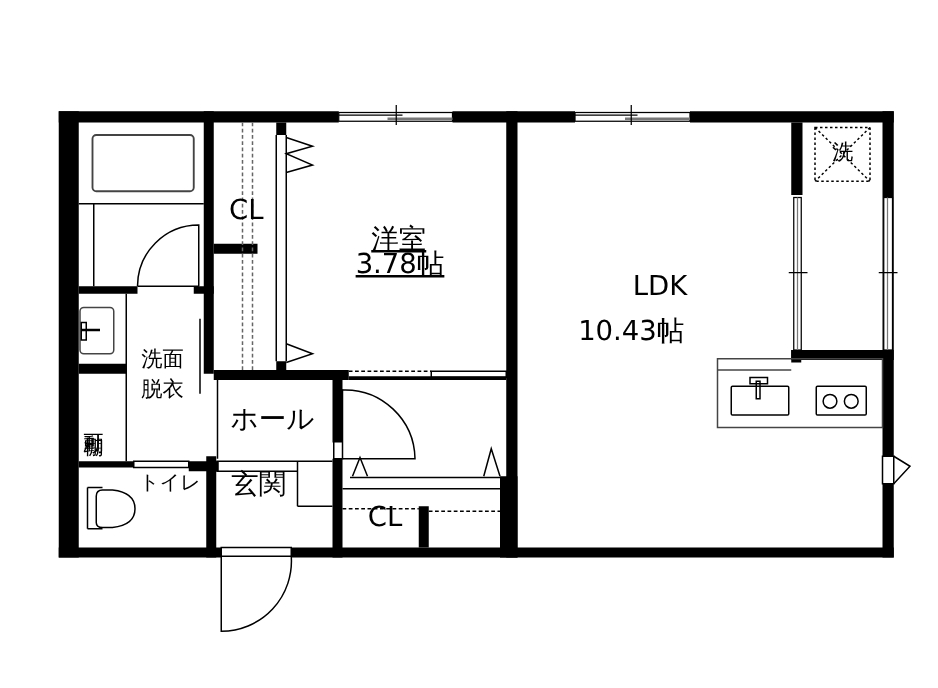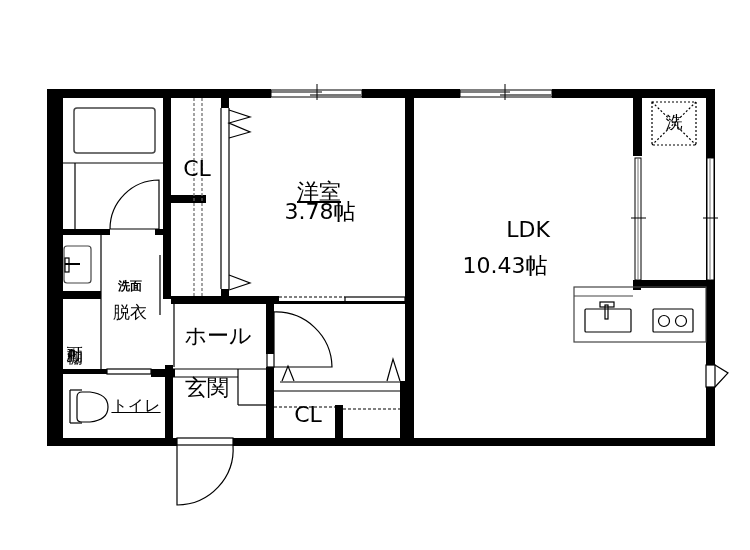--- a/index.html
+++ b/index.html
@@ -162,31 +162,31 @@
     <rect x="706" y="365" width="9" height="22" fill="#fff"></rect>
     <polyline points="715,365 728,373 715,387"></polyline>
 
     <rect x="652" y="102" width="44" height="43" stroke-dasharray="2,2"></rect>
     <line x1="652" y1="102" x2="696" y2="145" stroke-dasharray="2,2"></line>
     <line x1="696" y1="102" x2="652" y2="145" stroke-dasharray="2,2"></line>
   </g>
 </svg>
 
 <div class="label lbl-lg" style="left:290px; top:180px; width:58px;text-decoration:underline;">洋室</div>
-<div class="label lbl-lg" style="left:272px; top:200px; width:96px;">3.78帖</div>
+<div class="label lbl-lg" style="left:272px; top:200px; width:96px;text-decoration:underline;">3.78帖</div>
 
 <div class="label lbl-lg" style="left:498px; top:218px; width:60px;">LDK</div>
 <div class="label lbl-lg" style="left:454px; top:254px; width:102px;">10.43帖</div>
 
 <div class="label lbl-lg" style="left:180px; top:157px; width:34px;">CL</div>
 <div class="label lbl-lg" style="left:291px; top:403px; width:34px;">CL</div>
 
-<div class="label lbl-md" style="left:107px; top:280px; width:46px; font-size:12px;font-weight:bold;">洗面</div>
+<div class="label lbl-md" style="left:107px; top:280px; width:46px; font-size:17px;">洗面</div>
 <div class="label lbl-md" style="left:107px; top:304px; width:46px; font-size:17px;">脱衣</div>
 
 <div class="label lbl-md vert" style="left:66px; top:303px; height:64px; font-size:16px;">可動棚</div>
 
-<div class="label lbl-sm" style="left:110px; top:398px; width:52px; font-size:16px;text-decoration:underline;">トイレ</div>
+<div class="label lbl-sm" style="left:110px; top:378px; width:52px; font-size:16px;">トイレ</div>
 
 <div class="label lbl-lg" style="left:178px; top:324px; width:80px;">ホール</div>
 <div class="label lbl-lg" style="left:180px; top:376px; width:54px;">玄関</div>
 
 <div class="label lbl-md" style="left:662px; top:114px; width:24px; font-size:17px;">洗</div>
 
 </body></html>

